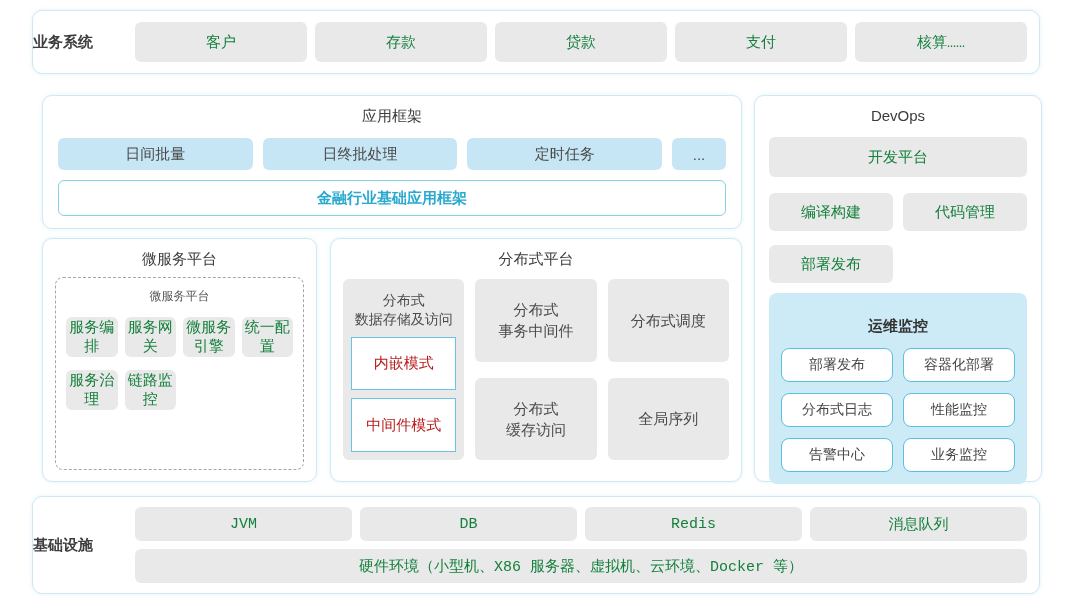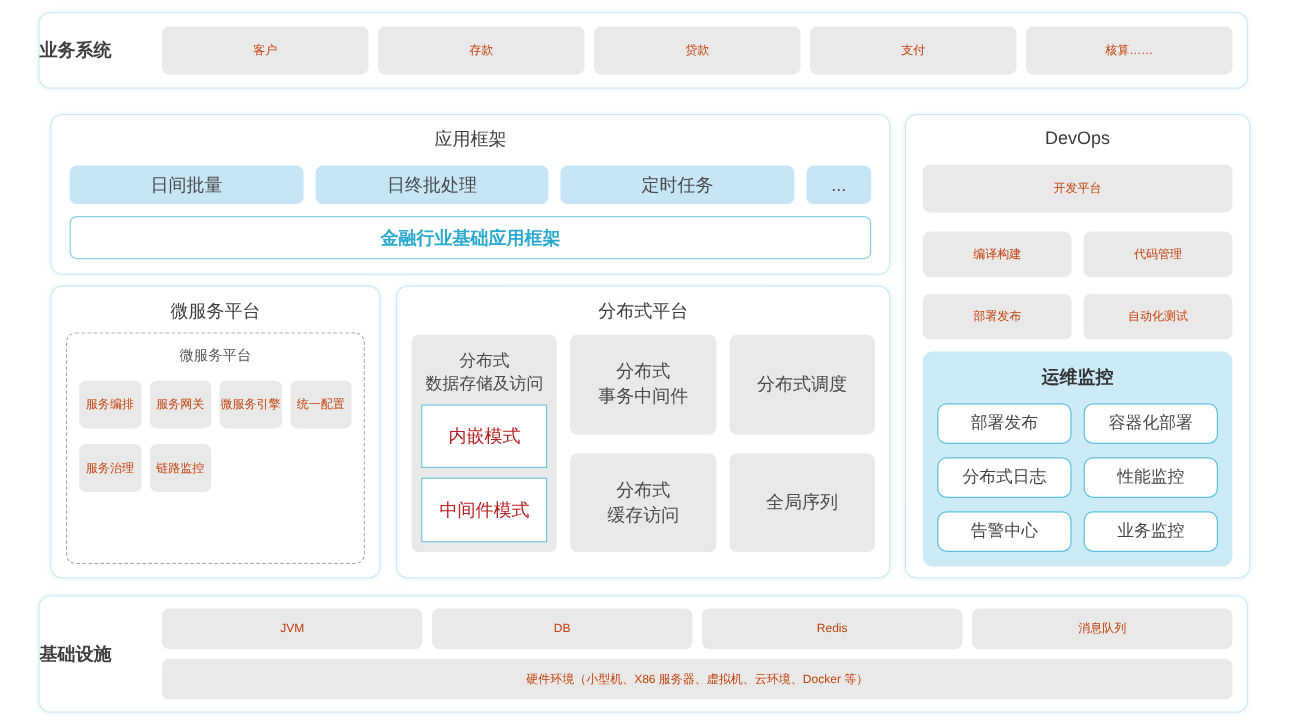--- a/index.html
+++ b/index.html
@@ -13,21 +13,21 @@
     display:flex;align-items:center;box-shadow:0 0 4px rgba(175,220,238,.35);
   }
   #band-business{left:32px;top:10px;width:1006px;height:62px;}
   #band-infra{left:32px;top:496px;width:1006px;height:96px;}
   .band-label{flex:0 0 102px;font-weight:bold;color:#3e3e3e;font-size:15px;}
   .band-items{flex:1;display:flex;gap:8px;margin-right:12px;}
   .band-items .gbox{flex:1;height:40px;}
   
   .gbox{
     background:#e9e9e9;border-radius:6px;display:flex;align-items:center;justify-content:center;
-    font-size:10px;color:#c2410c;text-align:center;
+    font-size:15px;color:#15803d;text-align:center;font-family:Liberation Mono, monospace;
   }
   
   .panel{
     position:absolute;border:1px solid #cfe9f2;border-radius:10px;background:#fff;
     box-shadow:0 0 4px rgba(175,220,238,.35);
   }
   .panel-title{text-align:center;font-size:15px;color:#3c3c3c;padding-top:11px;font-weight:500;}
   
   #panel-appframework{left:42px;top:95px;width:698px;height:132px;}
   .afw-row{display:flex;gap:10px;margin:12px 15px 0;}
@@ -63,21 +63,21 @@
   .gcell{
     background:#e9e9e9;border-radius:6px;flex:1;
     display:flex;flex-direction:column;align-items:center;justify-content:center;
     font-size:15px;line-height:1.4;color:#4a4a4a;text-align:center;
   }
   
   #panel-devops{left:754px;top:95px;width:286px;height:385px;}
   .devops-platform{margin:13px 14px 0;height:40px;}
   .devops-grid{display:grid;grid-template-columns:1fr 1fr;gap:14px 10px;margin:16px 14px 0;}
   .devops-grid .gbox{height:38px;}
-  .monitor{margin:10px 14px 0;background:#cdebf7;border-radius:8px;padding:8px 12px 12px;}
+  .monitor{margin:10px 14px 0;background:#cdebf7;border-radius:8px;padding:20px 12px 12px;}
   .monitor-title{text-align:center;font-weight:bold;font-size:15px;color:#333;padding:4px 0 12px;}
   .monitor-grid{display:grid;grid-template-columns:1fr 1fr;gap:11px 10px;}
   .wbox2{
     background:#fff;border:1px solid #59c0df;border-radius:8px;height:32px;
     display:flex;align-items:center;justify-content:center;font-size:14px;color:#454545;
   }
   
   .infra-col{flex:1;margin-right:12px;display:flex;flex-direction:column;gap:8px;justify-content:center;}
   .infra-row{display:flex;gap:8px;}
   .infra-row .gbox{flex:1;height:34px;}
@@ -155,21 +155,20 @@
     </div>
   </section>
 
   <section class="panel" id="panel-devops">
     <div class="panel-title">DevOps</div>
     <div class="gbox devops-platform">开发平台</div>
     <div class="devops-grid">
       <div class="gbox">编译构建</div>
       <div class="gbox">代码管理</div>
       <div class="gbox">部署发布</div>
-      <div class="gbox">自动化测试</div>
     </div>
     <div class="monitor">
       <div class="monitor-title">运维监控</div>
       <div class="monitor-grid">
         <div class="wbox2">部署发布</div>
         <div class="wbox2">容器化部署</div>
         <div class="wbox2">分布式日志</div>
         <div class="wbox2">性能监控</div>
         <div class="wbox2">告警中心</div>
         <div class="wbox2">业务监控</div>

